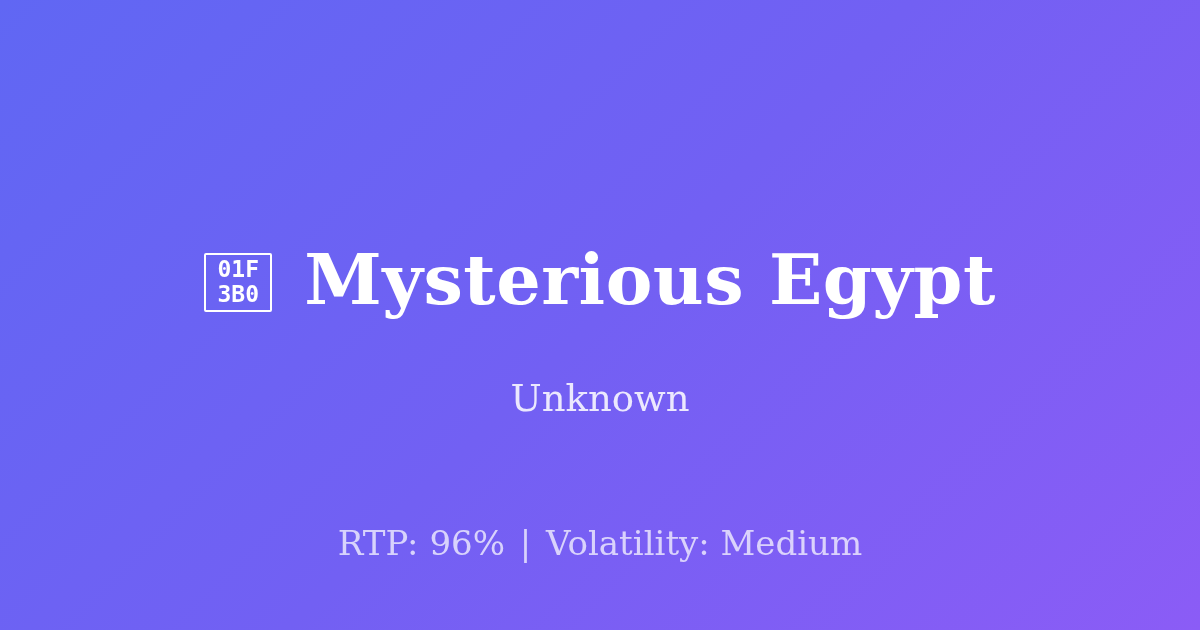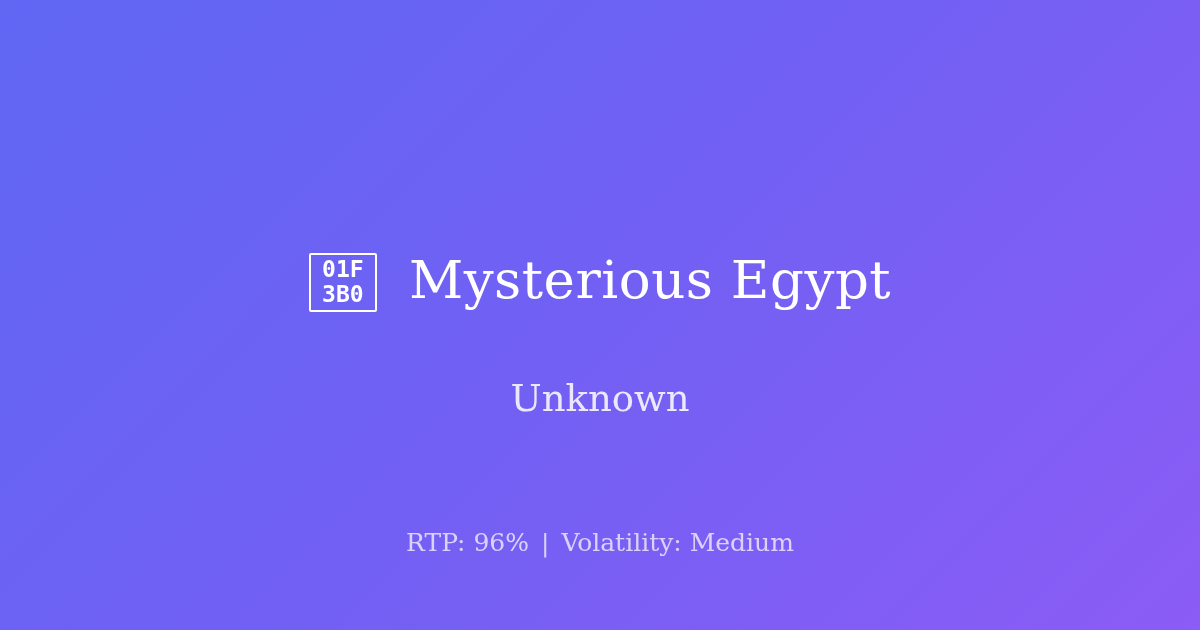--- a/index.html
+++ b/index.html
@@ -56,23 +56,23 @@
     font-size: 23px;
     line-height: 25px;
     font-weight: 700;
     letter-spacing: 0px;
     color: #ffffff;
     white-space: pre;
   }
 
   .game-title {
     font-family: "DejaVu Serif", "Liberation Serif", serif;
-    font-size: 53px;
+    font-size: 70px;
     line-height: 88px;
-    font-weight: 400;
+    font-weight: 700;
     color: #ffffff;
     white-space: nowrap;
     letter-spacing: 0.5px;
   }
 
   
   .provider {
     position: absolute;
     left: 0;
     right: 0;
@@ -88,21 +88,21 @@
   }
 
   
   .meta-line {
     position: absolute;
     left: 0;
     right: 0;
     top: 526px;
     text-align: center;
     font-family: "DejaVu Serif", "Liberation Serif", serif;
-    font-size: 25px;
+    font-size: 34px;
     line-height: 34px;
     font-weight: 400;
     color: rgba(255, 255, 255, 0.72);
     white-space: nowrap;
   }
   .meta-line .sep { padding: 0 4px; }
 </style>
 </head>
 <body>
 

